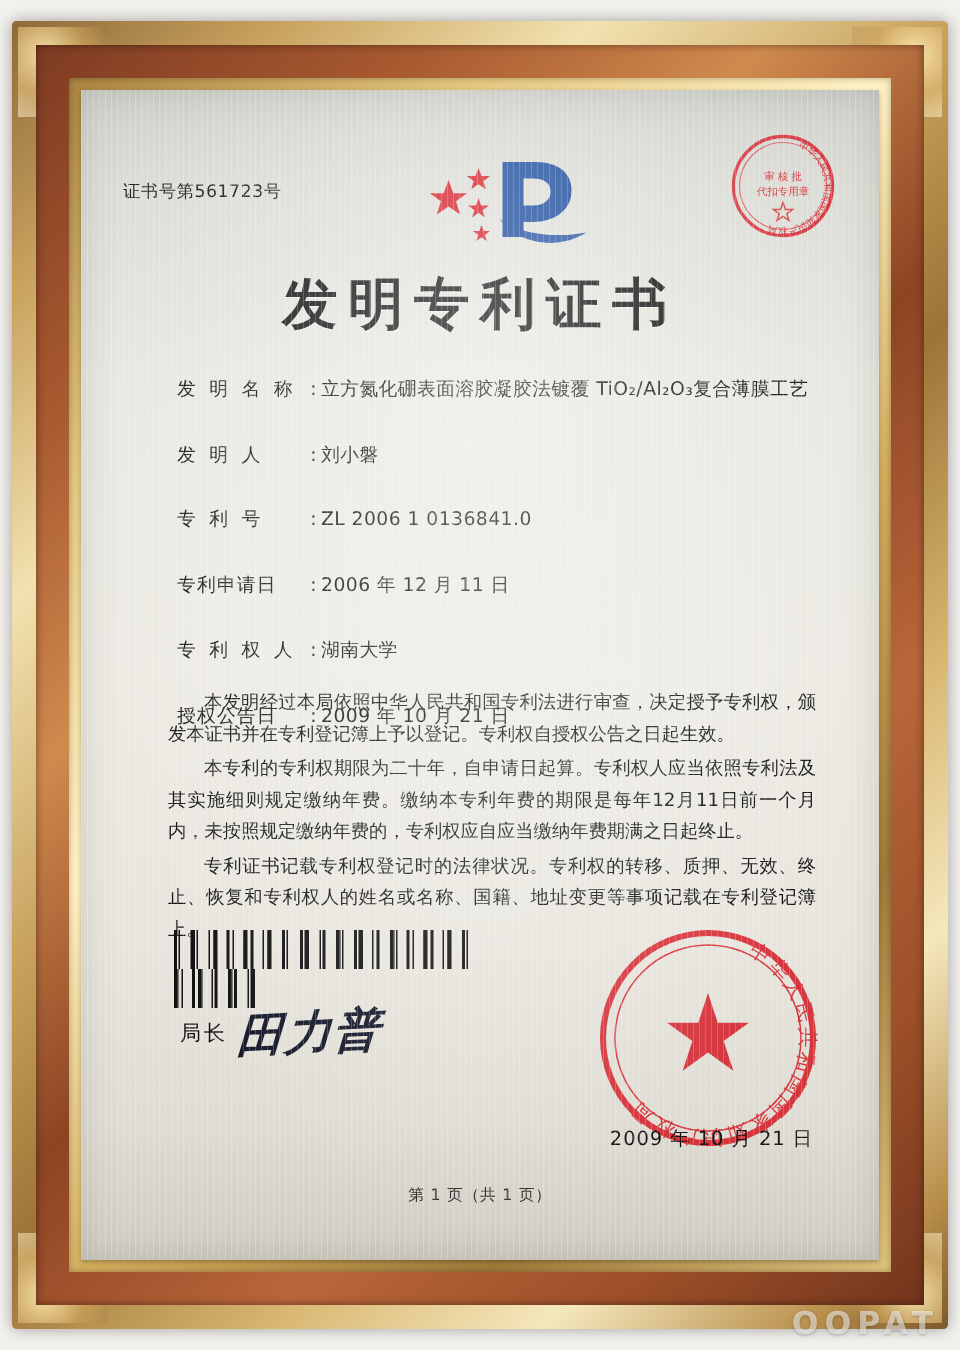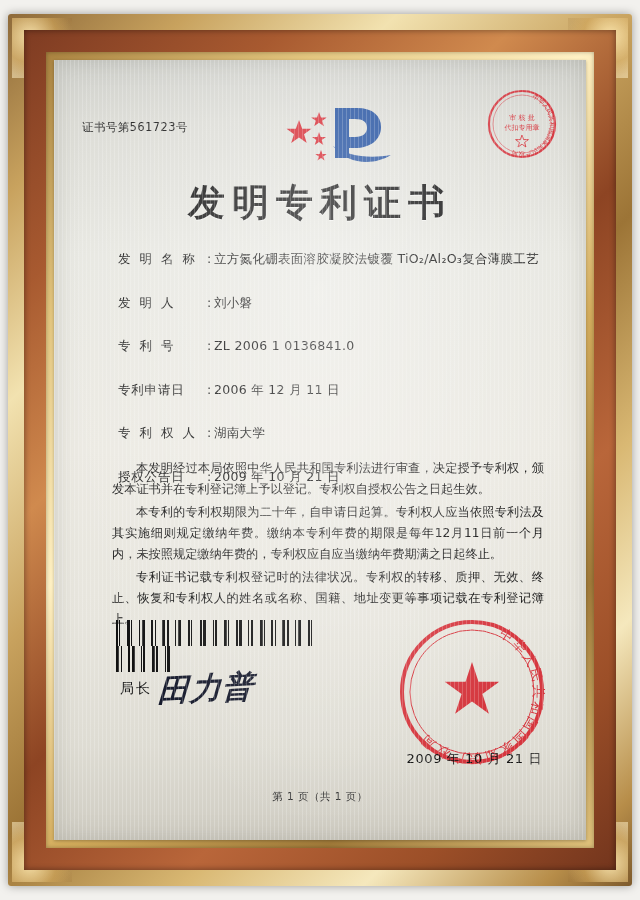--- a/index.html
+++ b/index.html
@@ -425,13 +425,14 @@
         </svg>
       </div>
 
       <div class="issue-date">2009 年 10 月 21 日</div>
 
       <div class="page-footer">第 1 页（共 1 页）</div>
 
     </div>
   </div>
 
+  <div class="watermark">OOPAT</div>
 </div>
 
 </body></html>

